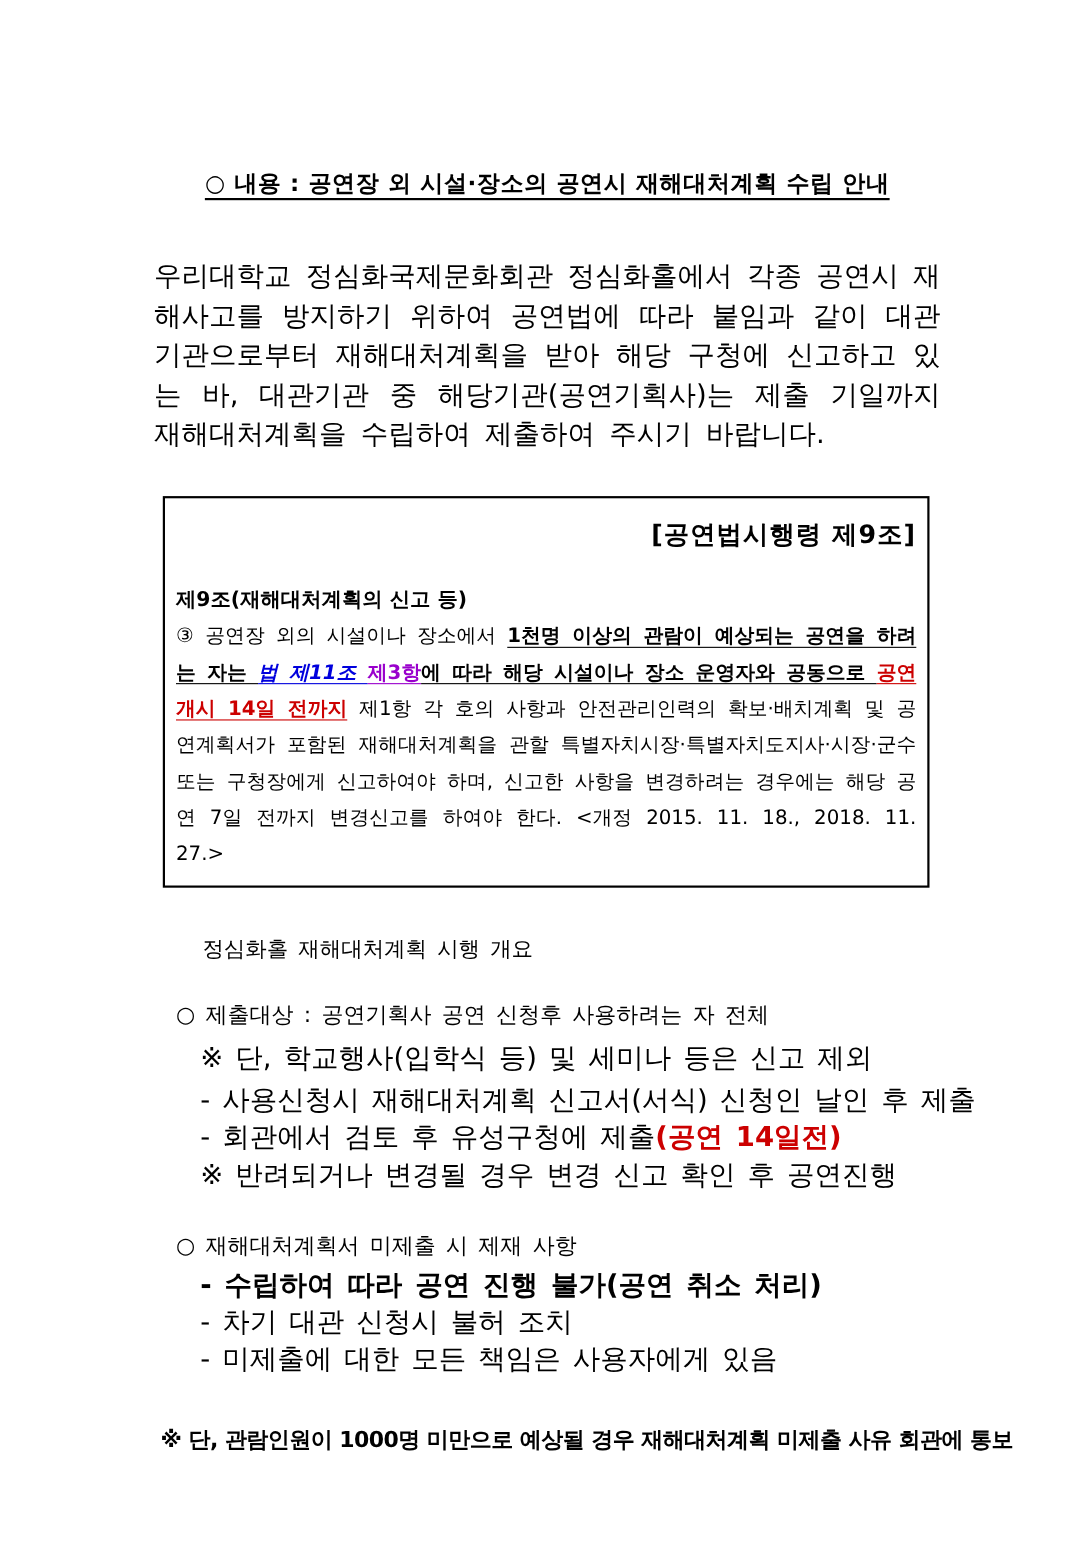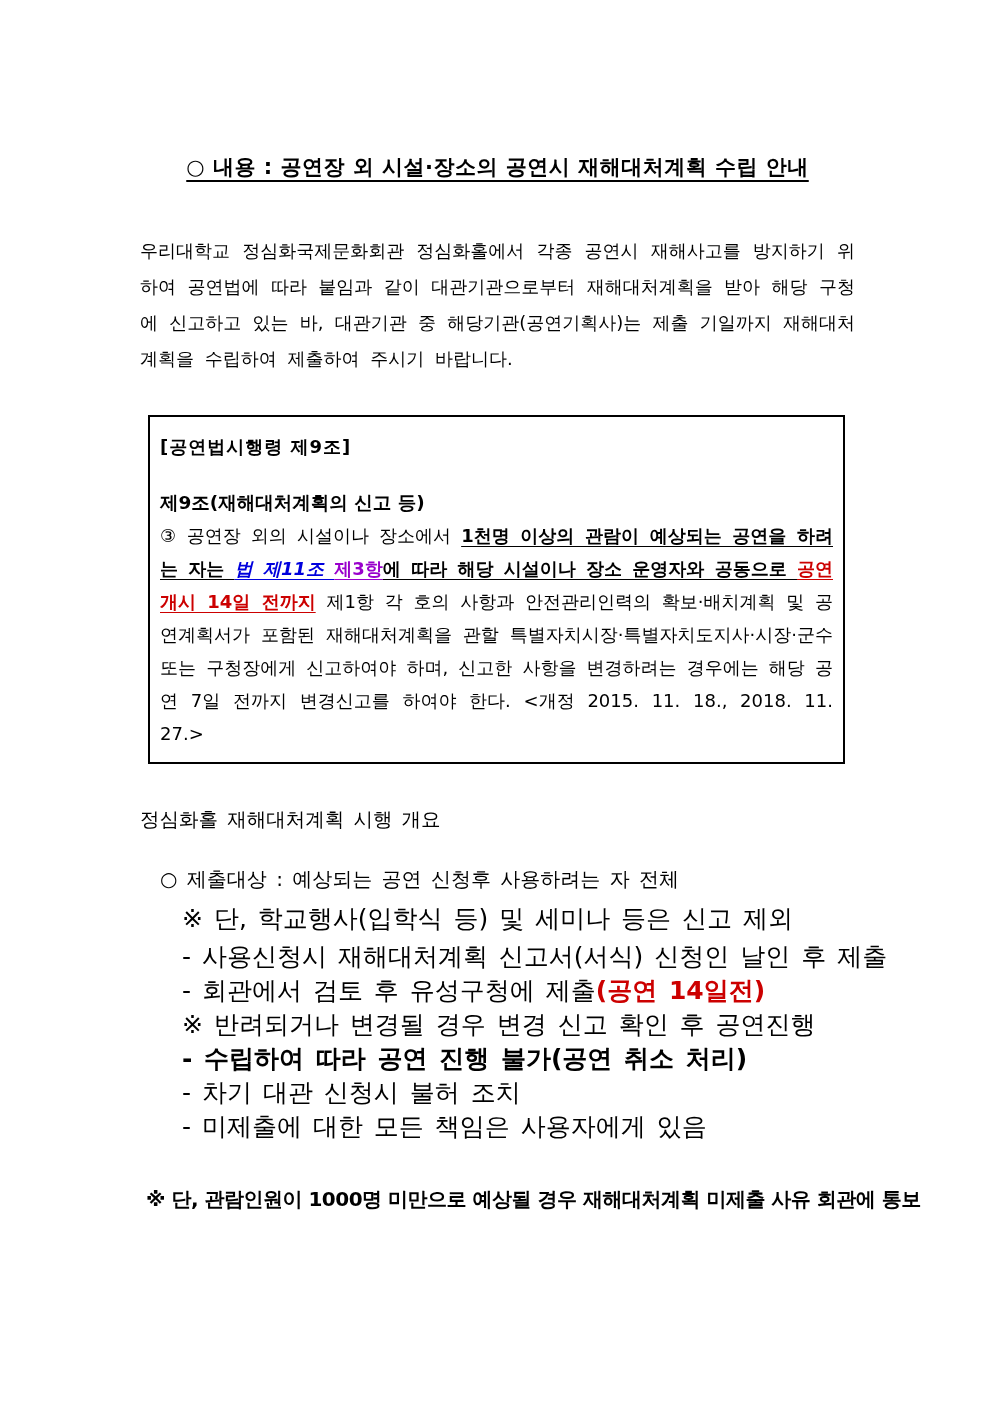--- a/index.html
+++ b/index.html
@@ -24,37 +24,37 @@
     font-weight: bold;
     letter-spacing: 0.5px;
     text-decoration: underline;
     text-underline-offset: 6px;
     text-decoration-thickness: 2px;
     white-space: nowrap;
   }
 
   .intro {
     margin-top: 52px;
-    font-size: 18px;
+    font-size: 25px;
     line-height: 36px;
     text-align: justify;
     word-spacing: 5px;
   }
 
   .law-box {
     margin-top: 38px;
     margin-left: 8px;
     width: 697px;
     min-height: 297px;
     border: 2px solid #000000;
     padding: 18px 10px 12px 10px;
   }
   .law-box-heading {
-    text-align: left;
-    font-size: 18px;
+    text-align: right;
+    font-size: 23px;
     font-weight: bold;
     letter-spacing: 1px;
   }
   .law-article-title {
     margin-top: 27px;
     font-size: 18.5px;
     font-weight: bold;
     line-height: 33px;
   }
   .law-clause {
@@ -66,20 +66,21 @@
   .u-bold { font-weight: bold; text-decoration: underline; text-underline-offset: 4px; }
   .c-blue { color: var(--blue); font-style: italic; }
   .c-purple { color: var(--purple); }
   .c-red { color: var(--red); }
   .bold { font-weight: bold; }
 
   .overview-heading {
     margin-top: 42px;
     font-size: 19.5px;
     word-spacing: 3px;
+    margin-left: 44px;
   }
   .sec-header {
     padding-left: 20px;
     font-size: 20px;
     word-spacing: 3px;
     white-space: nowrap;
   }
   .sec-item, .sec-note {
     padding-left: 42px;
     font-size: 25px;
@@ -112,27 +113,28 @@
     <p class="intro">우리대학교 정심화국제문화회관 정심화홀에서 각종 공연시 재해사고를 방지하기 위하여 공연법에 따라 붙임과 같이 대관기관으로부터 재해대처계획을 받아 해당 구청에 신고하고 있는 바, 대관기관 중 해당기관(공연기획사)는 제출 기일까지 재해대처계획을 수립하여 제출하여 주시기 바랍니다.</p>
 
     <div class="law-box">
       <div class="law-box-heading">[공연법시행령 제9조]</div>
       <div class="law-article-title">제9조(재해대처계획의 신고 등)</div>
       <p class="law-clause"><span>③ 공연장 외의 시설이나 장소에서 </span><span class="u-bold">1천명 이상의 관람이 예상되는 공연을 하려는 자는 </span><span class="u-bold c-blue">법 제11조 </span><span class="u-bold c-purple">제3항</span><span class="u-bold">에 따라 해당 시설이나 장소 운영자와 공동으로 </span><span class="u-bold c-red">공연 개시 14일 전까지</span><span> 제1항 각 호의 사항과 안전관리인력의 확보·배치계획 및 공연계획서가 포함된 재해대처계획을 관할 특별자치시장·특별자치도지사·시장·군수 또는 구청장에게 신고하여야 하며, 신고한 사항을 변경하려는 경우에는 해당 공연 7일 전까지 변경신고를 하여야 한다.  &lt;개정 2015. 11. 18., 2018. 11. 27.&gt;</span></p>
     </div>
 
     <div class="overview-heading">정심화홀 재해대처계획 시행 개요</div>
 
-    <div class="sec-header mt-sub">○ 제출대상 : 예상되는 공연 신청후 사용하려는 자 전체</div>
+    <div class="sec-header mt-sub">○ 제출대상 : 공연기획사 공연 신청후 사용하려는 자 전체</div>
     <div class="sec-note mt-line">※ 단, 학교행사(입학식 등) 및 세미나 등은 신고 제외</div>
 
     <div class="sec-item item-gap">- 사용신청시 재해대처계획 신고서(서식) 신청인 날인 후 제출</div>
     <div class="sec-item item-gap"><span>- 회관에서 검토 후 유성구청에 제출</span><span class="bold c-red">(공연 14일전)</span></div>
     <div class="sec-note item-gap">※ 반려되거나 변경될 경우 변경 신고 확인 후 공연진행</div>
 
+    <div class="sec-header mt-sect2">○ 재해대처계획서 미제출 시 제재 사항</div>
     <div class="sec-item item-gap bold">- 수립하여 따라 공연 진행 불가(공연 취소 처리)</div>
     <div class="sec-item item-gap">- 차기 대관 신청시 불허 조치</div>
     <div class="sec-item item-gap">- 미제출에 대한 모든 책임은 사용자에게 있음</div>
 
     <div class="footer-note">※ 단, 관람인원이 1000명 미만으로 예상될 경우 재해대처계획 미제출 사유 회관에 통보</div>
 
   </div>
 </div>
 
 </body></html>

